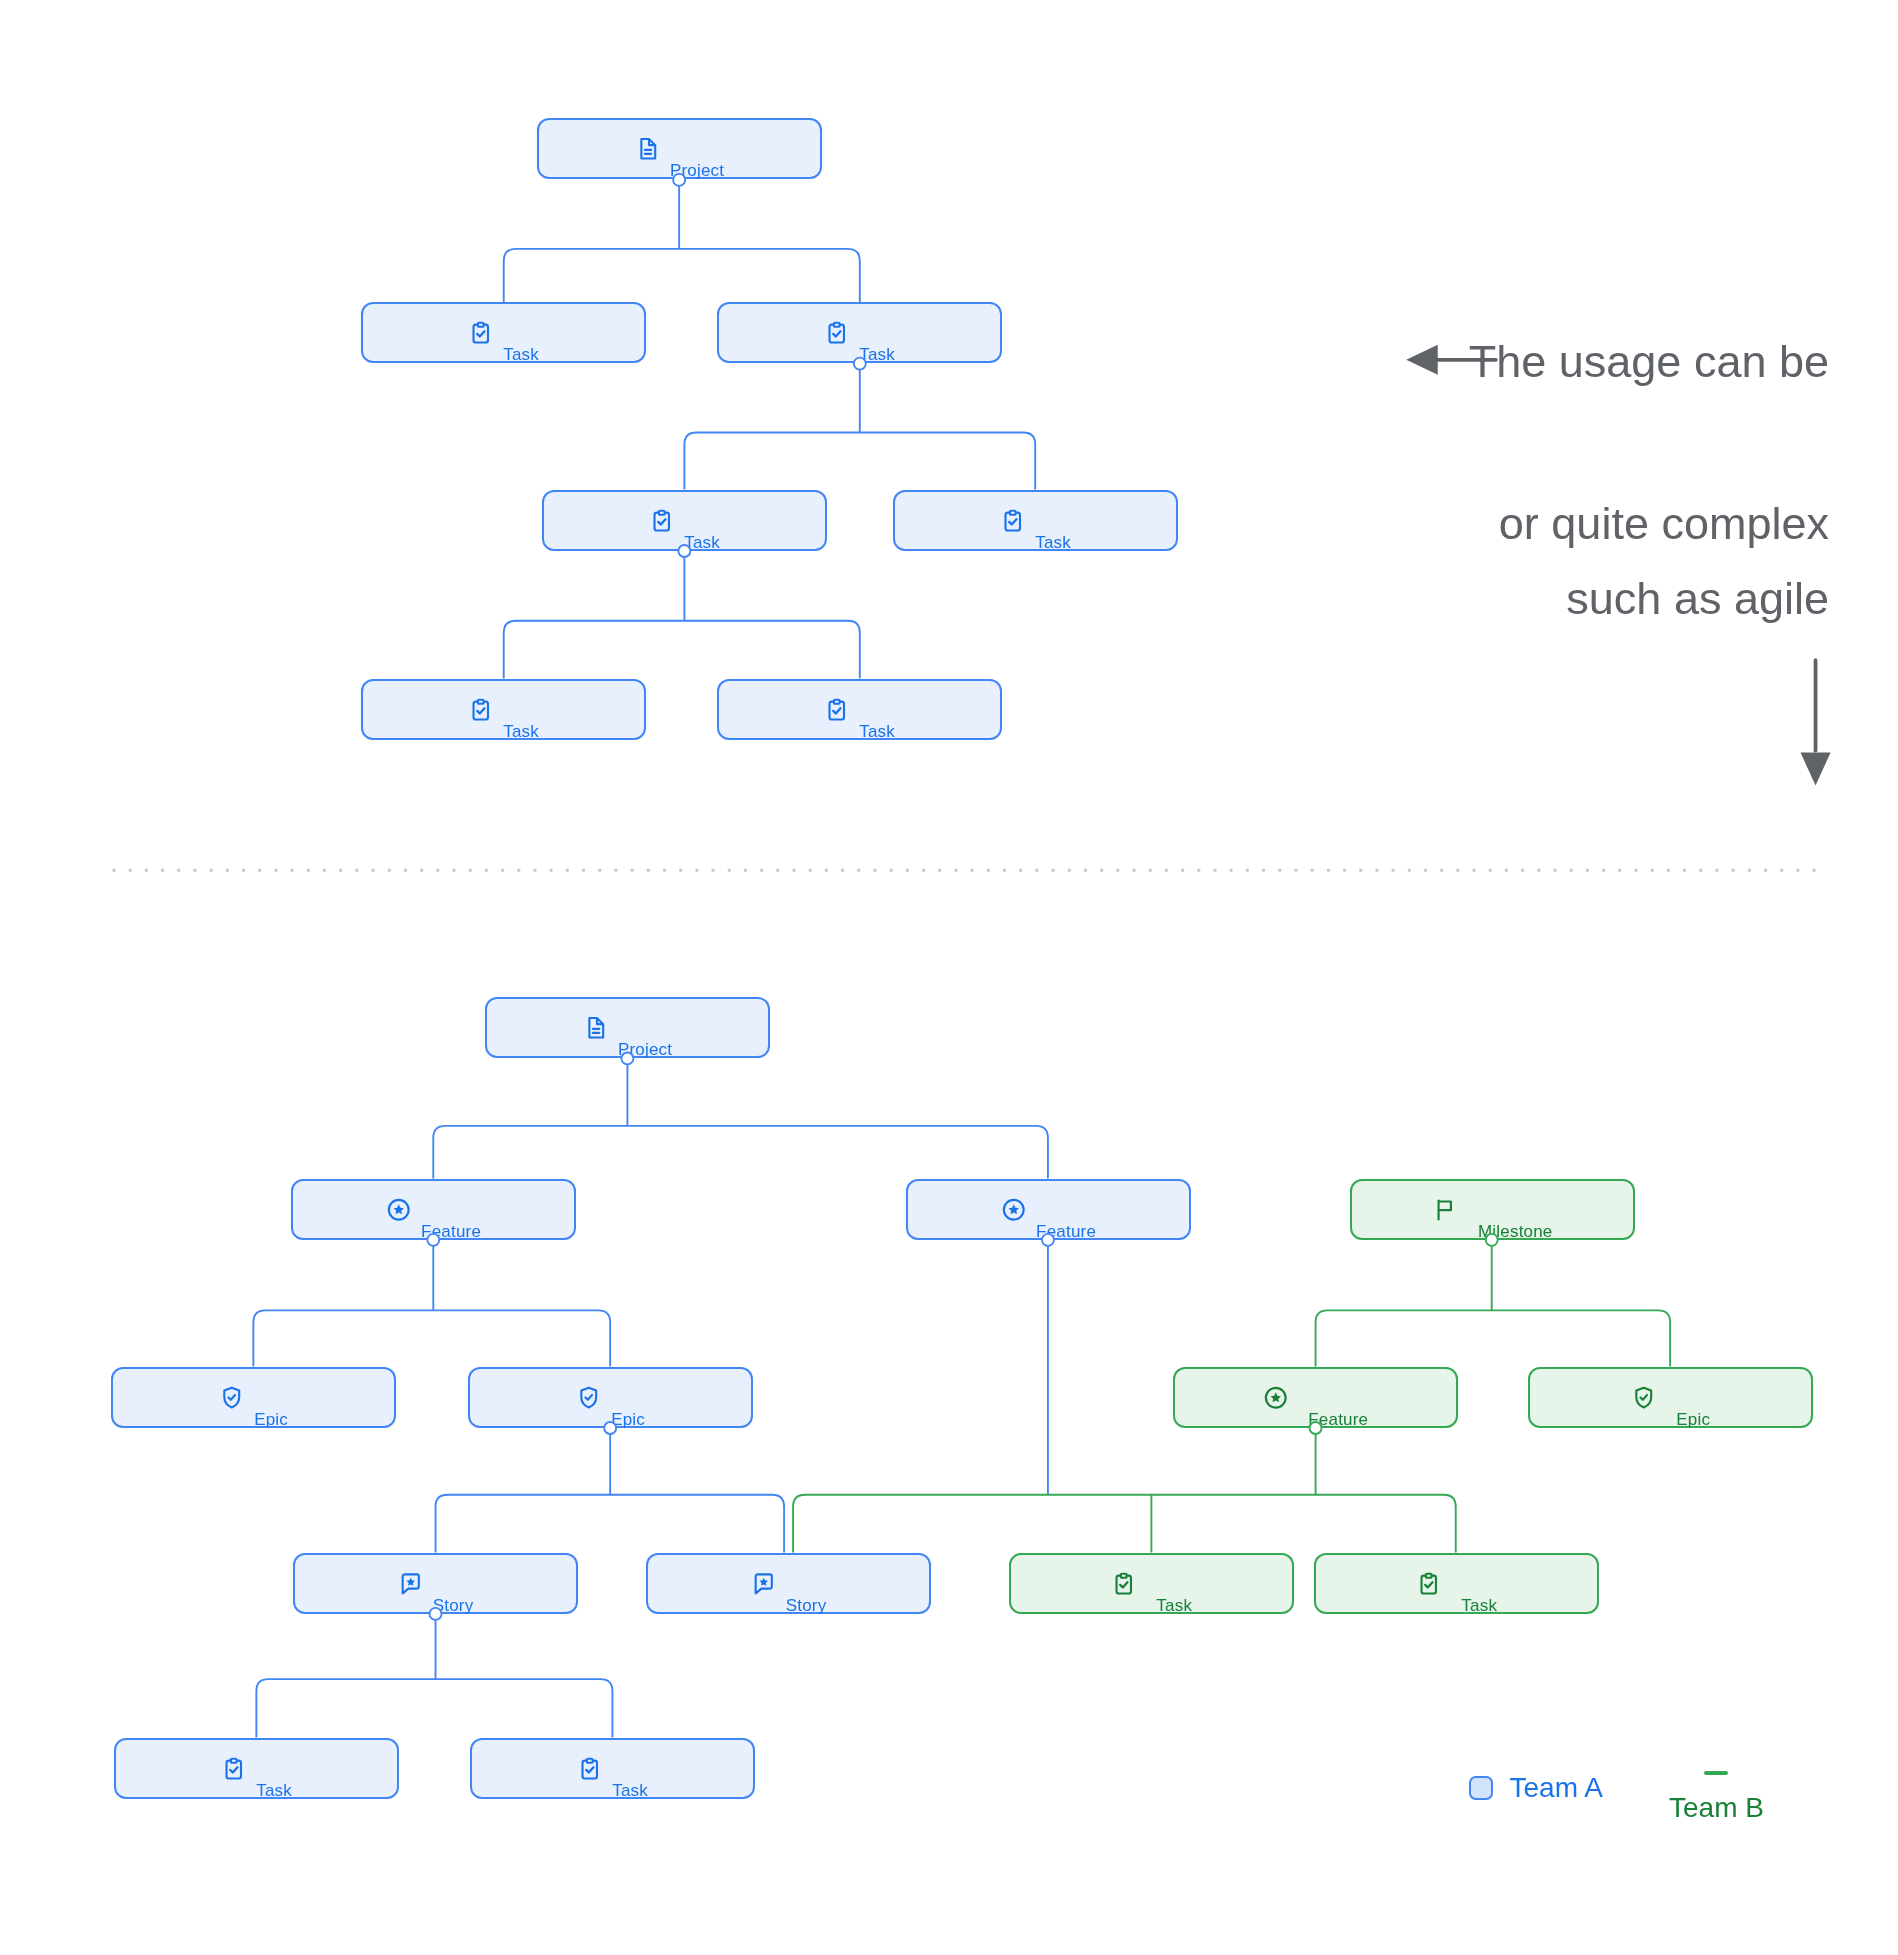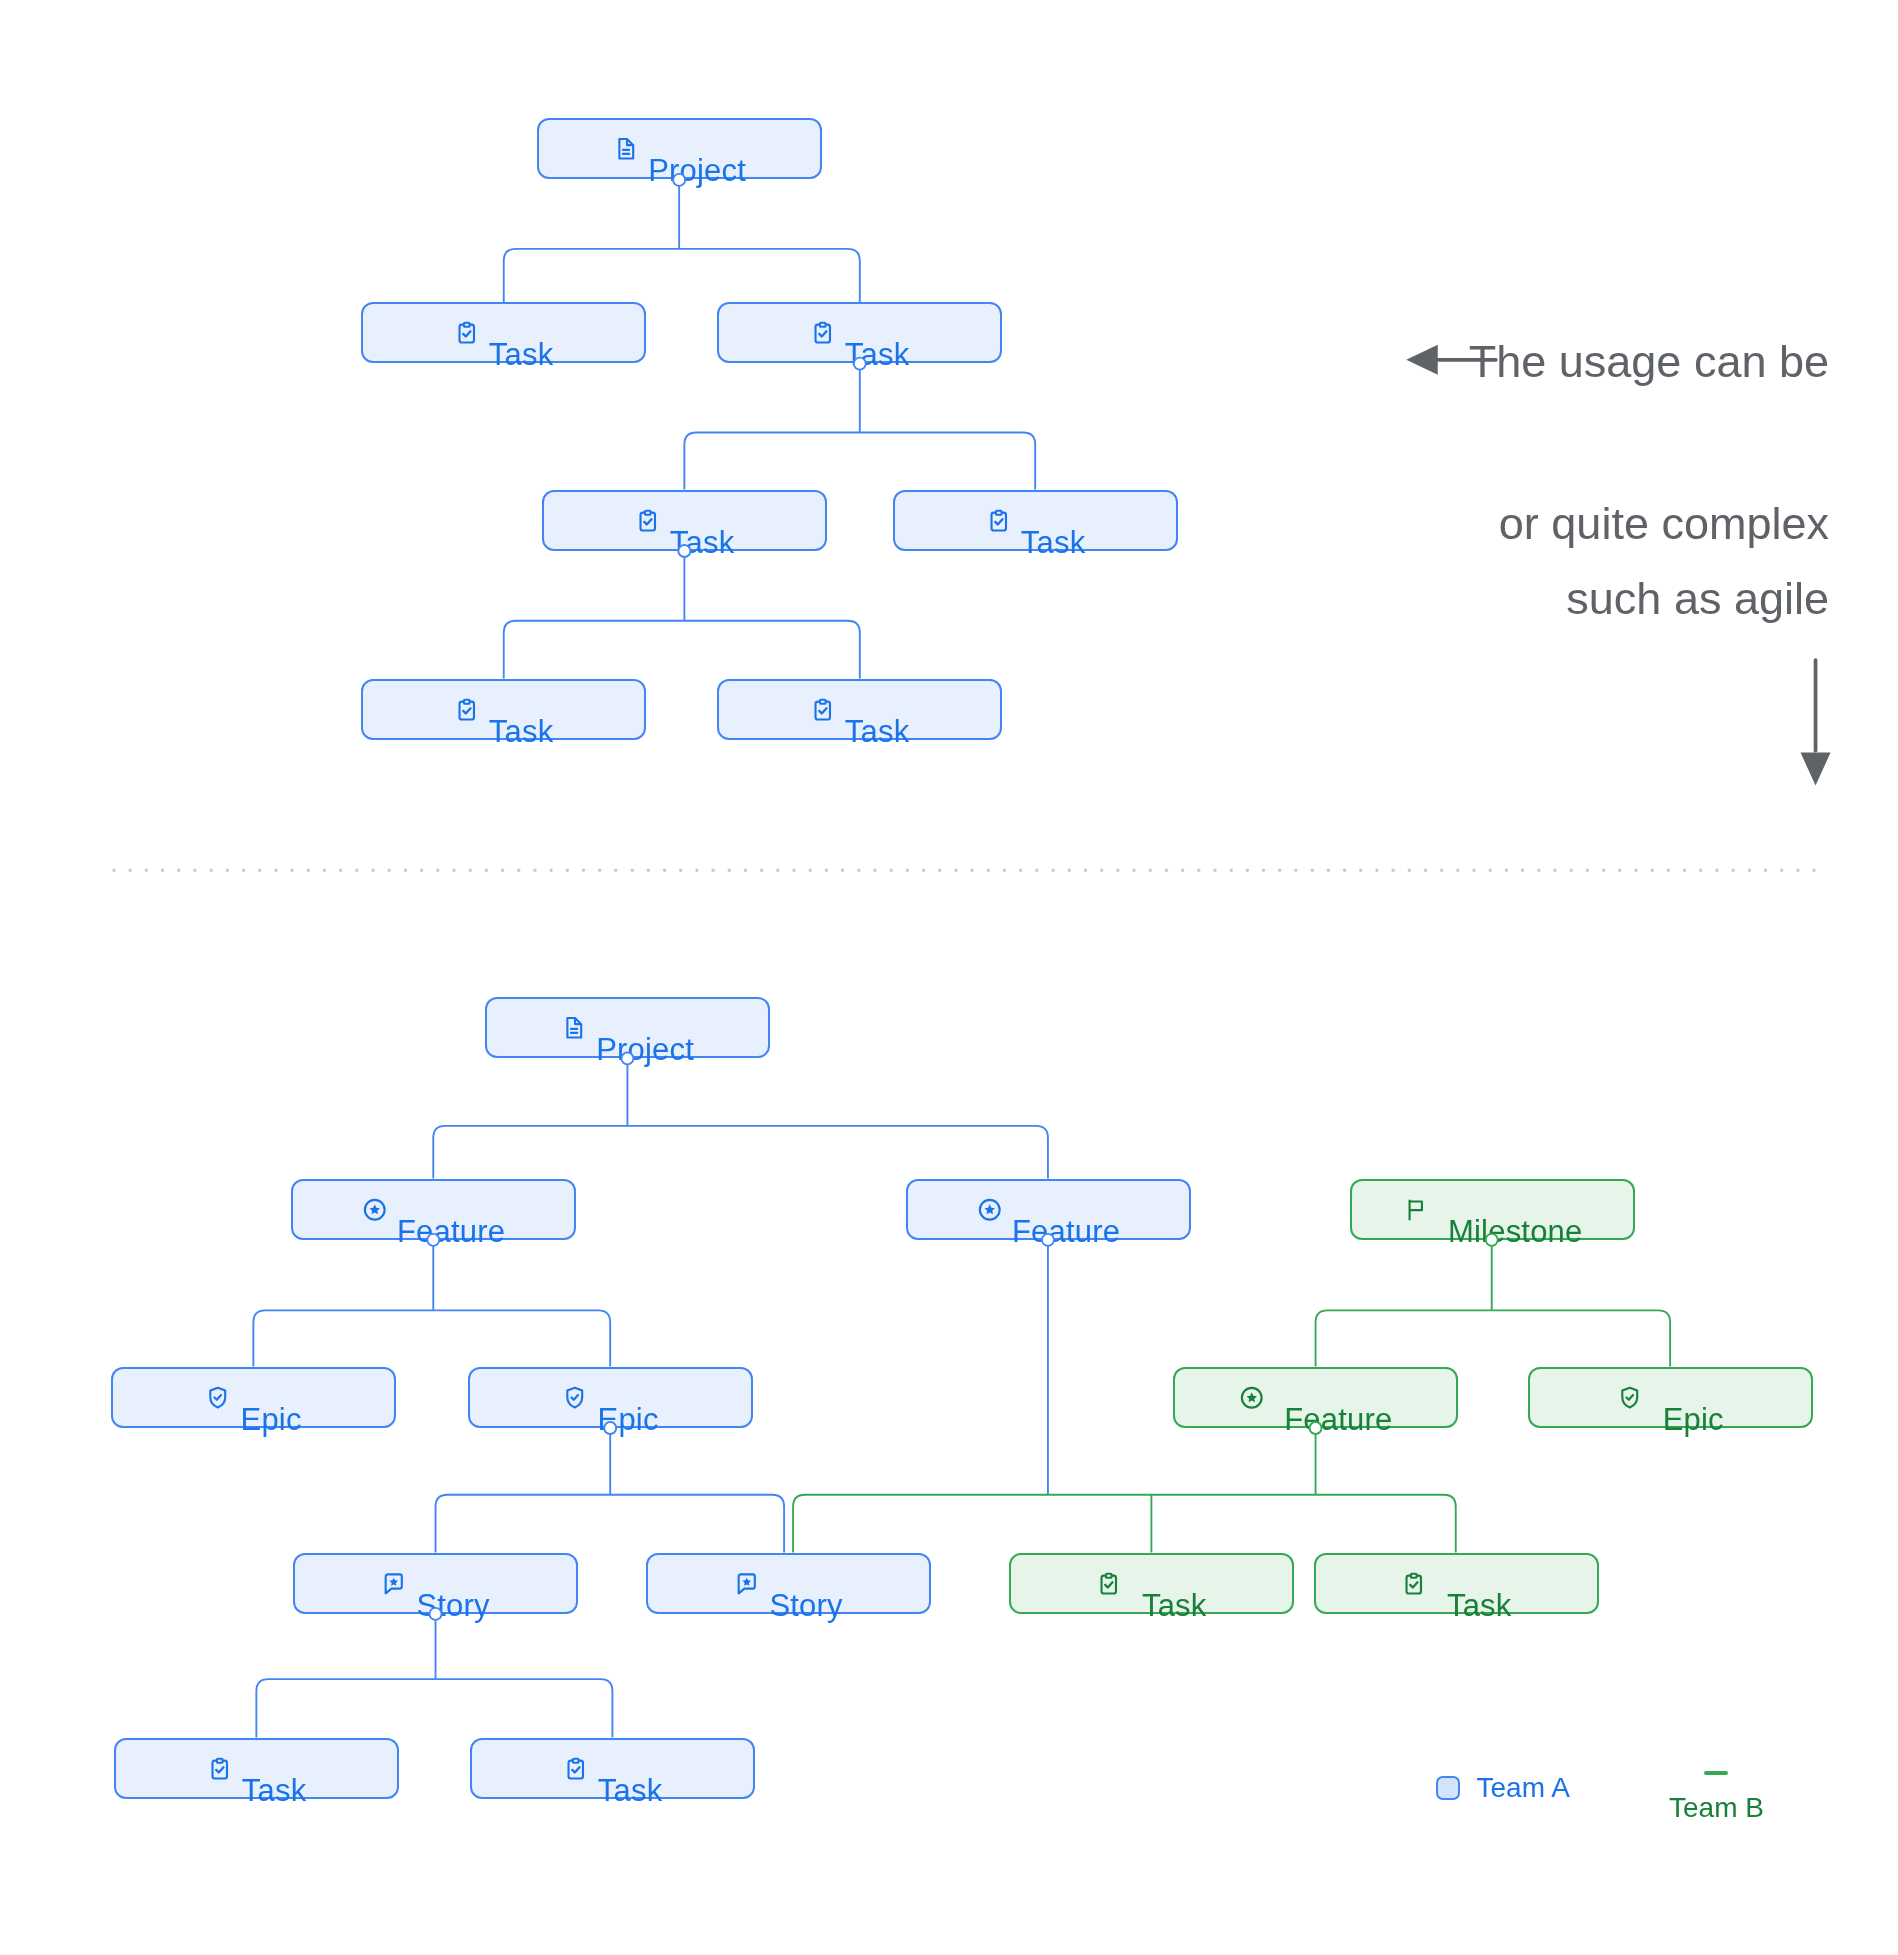--- a/index.html
+++ b/index.html
@@ -6,27 +6,27 @@
   body{width:1898px;height:1955px;position:relative;overflow:hidden;
        font-family:"Liberation Sans",sans-serif;}
   .stage{position:absolute;left:0;top:0;width:1898px;height:1955px;}
   svg.wires{position:absolute;left:0;top:0;width:1898px;height:1955px;pointer-events:none;z-index:2;}
   .node{position:absolute;width:285px;height:61px;box-sizing:border-box;
         border-radius:12px;border:2.2px solid;display:flex;align-items:center;
         justify-content:center;gap:9.7px;z-index:1;}
   .team-a{background:#E8F0FE;border-color:#4285F4;color:#1A73E8;--node-fill:#E8F0FE;}
   .team-b{background:#E6F4EA;border-color:#34A853;color:#188038;gap:20px;--node-fill:#E6F4EA;}
   .node .ic{width:25.5px;height:25.5px;flex:0 0 auto;}
-  .node .lbl{font-size:31px;font-weight:500;letter-spacing:0.2px;white-space:nowrap;margin-top:44px;}
+  .node .lbl{font-size:17px;font-weight:500;letter-spacing:0.2px;white-space:nowrap;margin-top:44px;}
   .note{position:absolute;right:69px;text-align:right;color:#5F6368;
         font-size:45px;line-height:75px;white-space:nowrap;z-index:1;}
   #note-simple{top:324px;}
   #note-complex{top:486px;}
   .legend-item{position:absolute;display:flex;align-items:center;gap:16.5px;height:33px;top:1771px;z-index:1;}
-  #legend-team-a{left:1436px;}
+  #legend-team-a{left:1469px;}
   #legend-team-b{left:1669px;flex-direction:column;}
   .swatch{width:20px;height:20px;border-radius:6.7px;border:2.2px solid;box-sizing:content-box;}
   .swatch-a{background:#D2E3FC;border-color:#4285F4;}
   .swatch-b{background:#CEEAD6;border-color:#34A853;}
   .legend-lbl{font-size:28px;}
   #legend-team-a .legend-lbl{color:#1A73E8;}
   #legend-team-b .legend-lbl{color:#188038;}
 </style>
 </head>
 <body>

